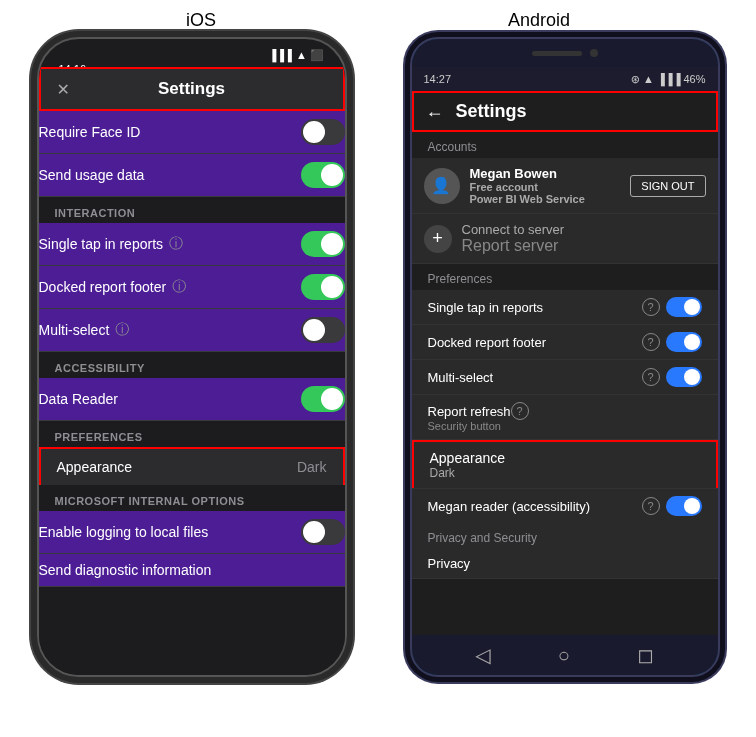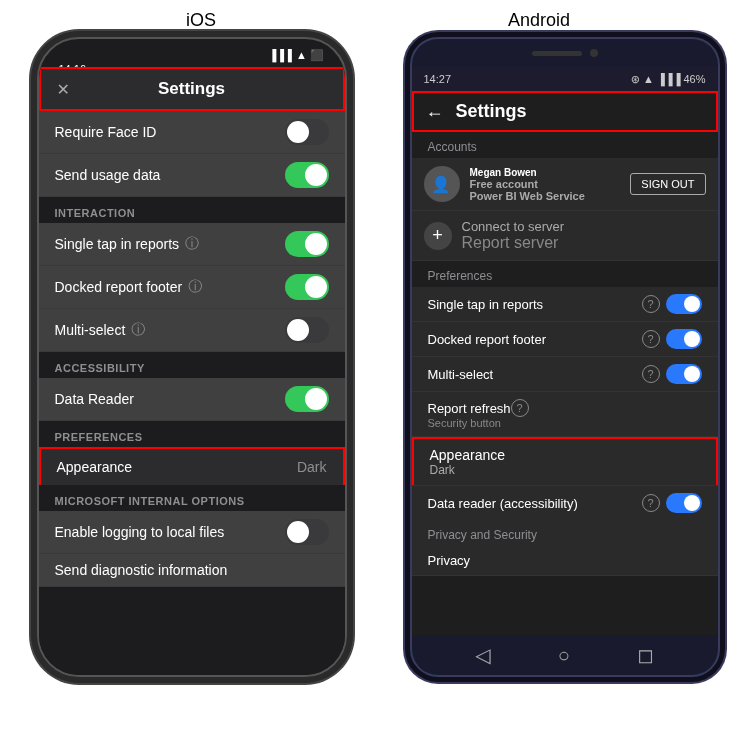--- a/index.html
+++ b/index.html
@@ -101,23 +101,23 @@
     .ios-header-title {
       color: #fff;
       font-size: 17px;
       font-weight: 600;
     }
 
     .ios-setting-row {
       display: flex;
       align-items: center;
       justify-content: space-between;
-      padding: 8px 16px;
+      padding: 8px 0;
       border-bottom: 1px solid #3a3a3c;
-      background: #404040;
+      background: #4c1d95;
       gap: 28px;
     }
 
     .ios-setting-label {
       color: #fff;
       font-size: 14px;
       display: flex;
       align-items: center;
       gap: 6px;
     }
@@ -280,21 +280,21 @@
       overflow: hidden;
       flex-shrink: 0;
       display: flex;
       align-items: center;
       justify-content: center;
       font-size: 16px;
       color: #fff;
     }
 
     .android-account-info { flex: 1; }
-    .android-account-name { color: #fff; font-size: 10px; font-weight: 600; }
+    .android-account-name { color: #fff; font-size: 13px; font-weight: 600; }
     .android-account-detail { color: #aaa; font-size: 11px; font-weight: bold; }
 
     .android-sign-out-btn {
       border: 1px solid #aaa;
       color: #fff;
       padding: 4px 10px;
       font-size: 11px;
       background: transparent;
       border-radius: 3px;
     }
@@ -581,21 +581,21 @@
         </div>
         <span class="android-refresh-sub">Security button</span>
       </div>
 
       <div class="android-appearance-row">
         <div class="android-appearance-title">Appearance</div>
         <div class="android-appearance-value">Dark</div>
       </div>
 
       <div class="android-data-reader-row">
-        <span class="android-pref-label">Data reader (accessibility)</span>
+        <span class="android-pref-label">Megan reader (accessibility)</span>
         <div class="android-pref-right">
           <div class="android-question-icon">?</div>
           <div class="toggle-blue"></div>
         </div>
       </div>
 
       <div class="android-privacy-label">Privacy and Security</div>
       <div class="android-pref-row">
         <span class="android-pref-label">Privacy</span>
       </div>

